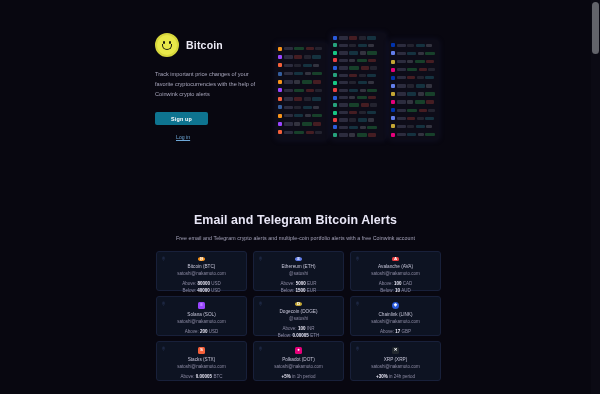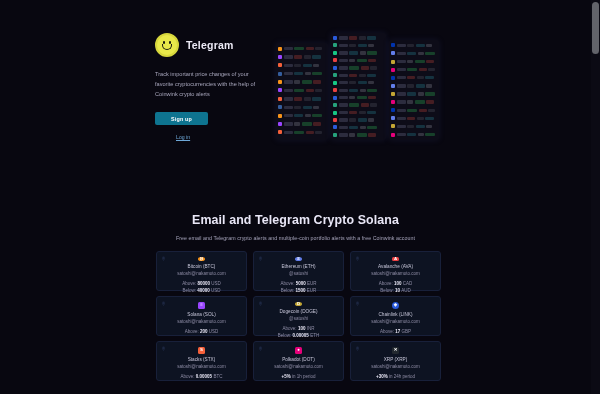--- a/index.html
+++ b/index.html
@@ -142,21 +142,21 @@
   <div class="hero">
 
     <div class="hero-left">
 
       <div class="brand">
         <div class="coin-logo">
           <span class="eye l"></span>
           <span class="eye r"></span>
           <span class="smile"></span>
         </div>
-        <span class="brand-name">Telegram</span>
+        <span class="brand-name">Bitcoin</span>
       </div>
 
       <p class="hero-desc">Track important price changes of your favorite cryptocurrencies with the help of Coinwink crypto alerts</p>
 
       <button class="btn-signup">Sign up</button>
 
       <a class="link-login">Log in</a>
     </div>
 
     <div class="preview" id="preview">
@@ -422,21 +422,21 @@
             <span class="pv-bar name"></span>
             <span class="pv-bar b"></span>
             <span class="pv-bar w"></span>
             <span class="pv-bar g"></span>
           </div>
         </div>
       </div>
   </div>
 
   <div class="section-head">
-    <h1 class="section-title">Email and Telegram Crypto Solana</h1>
+    <h1 class="section-title">Email and Telegram Bitcoin Alerts</h1>
     <p class="section-sub">Free email and Telegram crypto alerts and multiple-coin portfolio alerts with a free Coinwink account</p>
   </div>
 
   <div class="grid" id="grid">
       <div class="card">
         <div class="card-corner">
           <svg width="5" height="5" viewBox="0 0 10 10">
             <path d="M5 1a2.5 2.5 0 0 0-2.5 2.5V6L1.5 7.2h7L7.5 6V3.5A2.5 2.5 0 0 0 5 1z" fill="#2b3a60"></path>
             <circle cx="5" cy="8.4" r="1" fill="#2b3a60"></circle>
           </svg>

